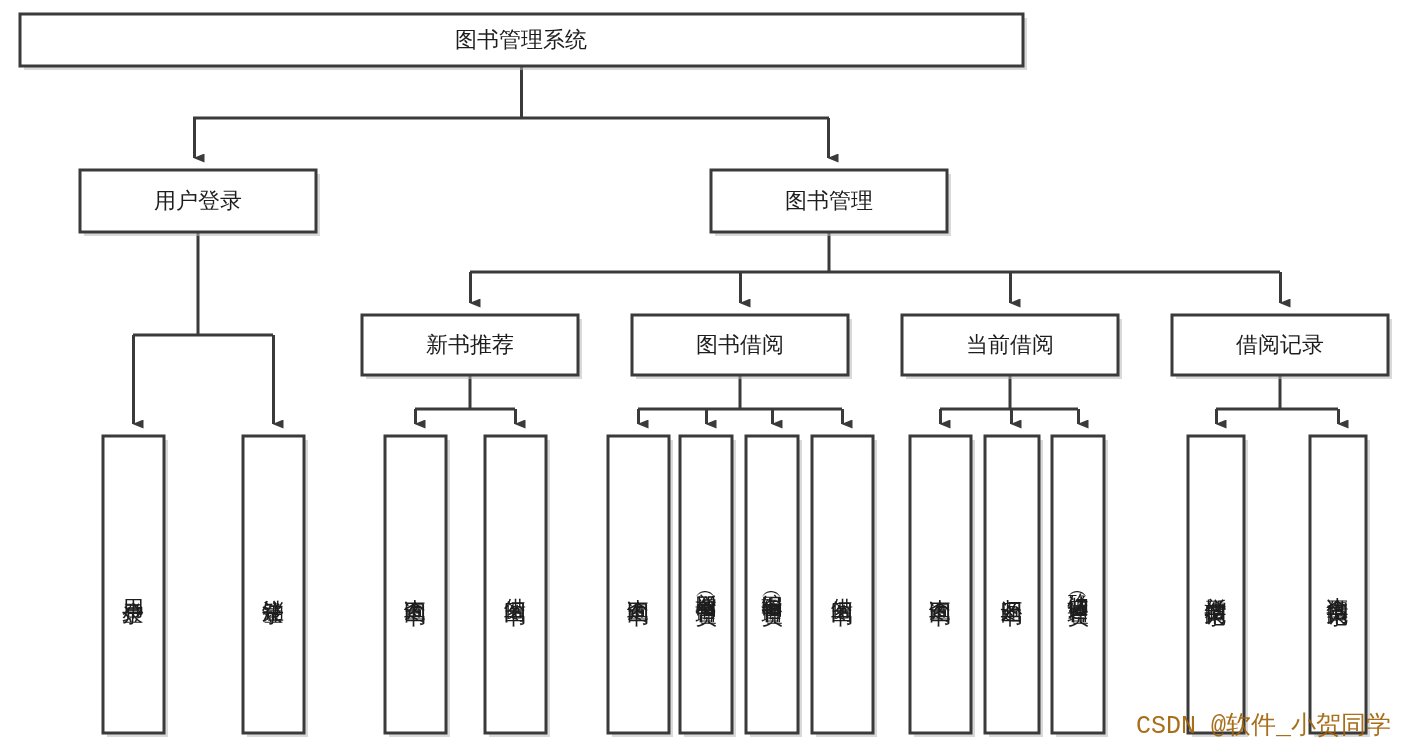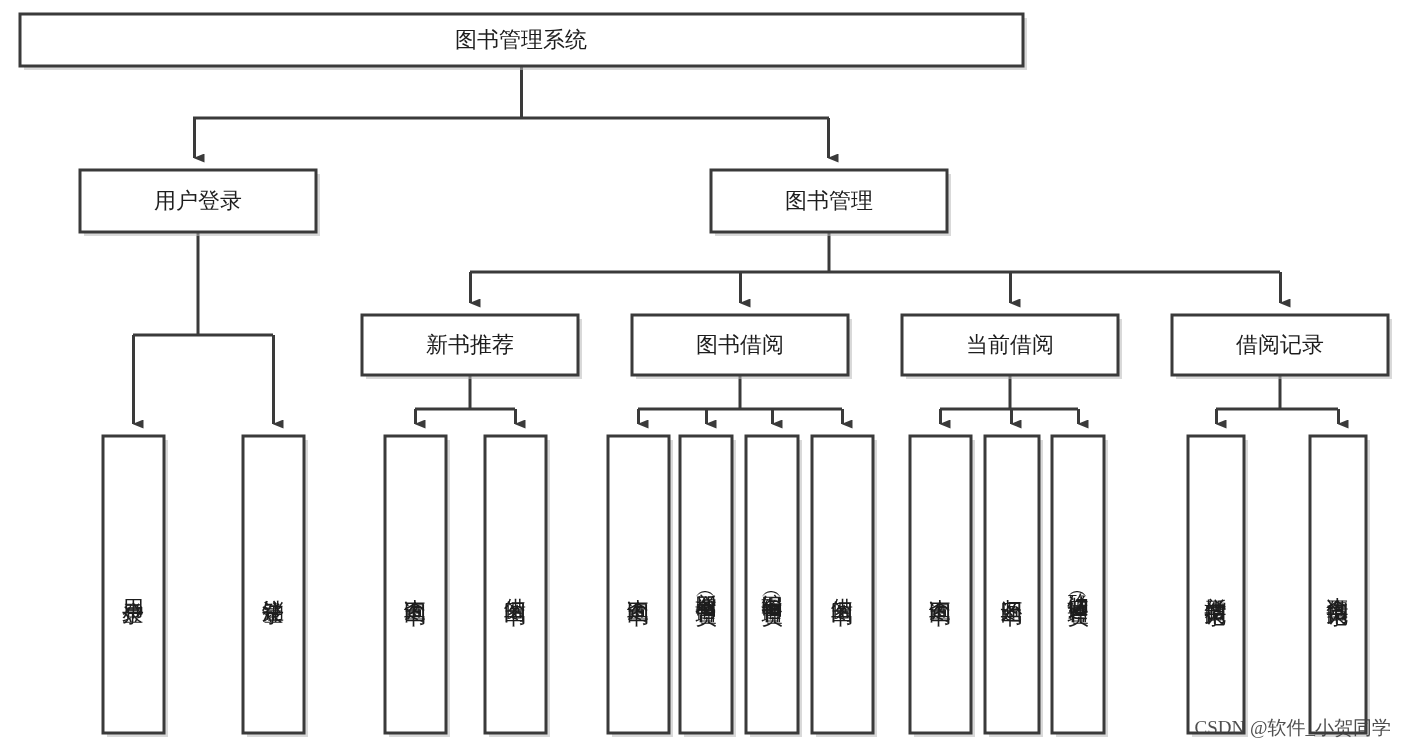--- a/index.html
+++ b/index.html
@@ -61,23 +61,23 @@
     display: flex;
     align-items: center;
     justify-content: center;
     white-space: nowrap;
     user-select: none;
   }
   .watermark {
     position: absolute;
     right: 14px;
     bottom: 6px;
-    font-family: Liberation Serif, serif;
-    font-size: 19px;
-    color: #404040;
+    font-family: Liberation Mono, monospace;
+    font-size: 25px;
+    color: #a16207;
     opacity: 0.92;
     white-space: nowrap;
     user-select: none;
   }
 </style>
 </head>
 <body>
 
 <div id="diagram-root">
 

